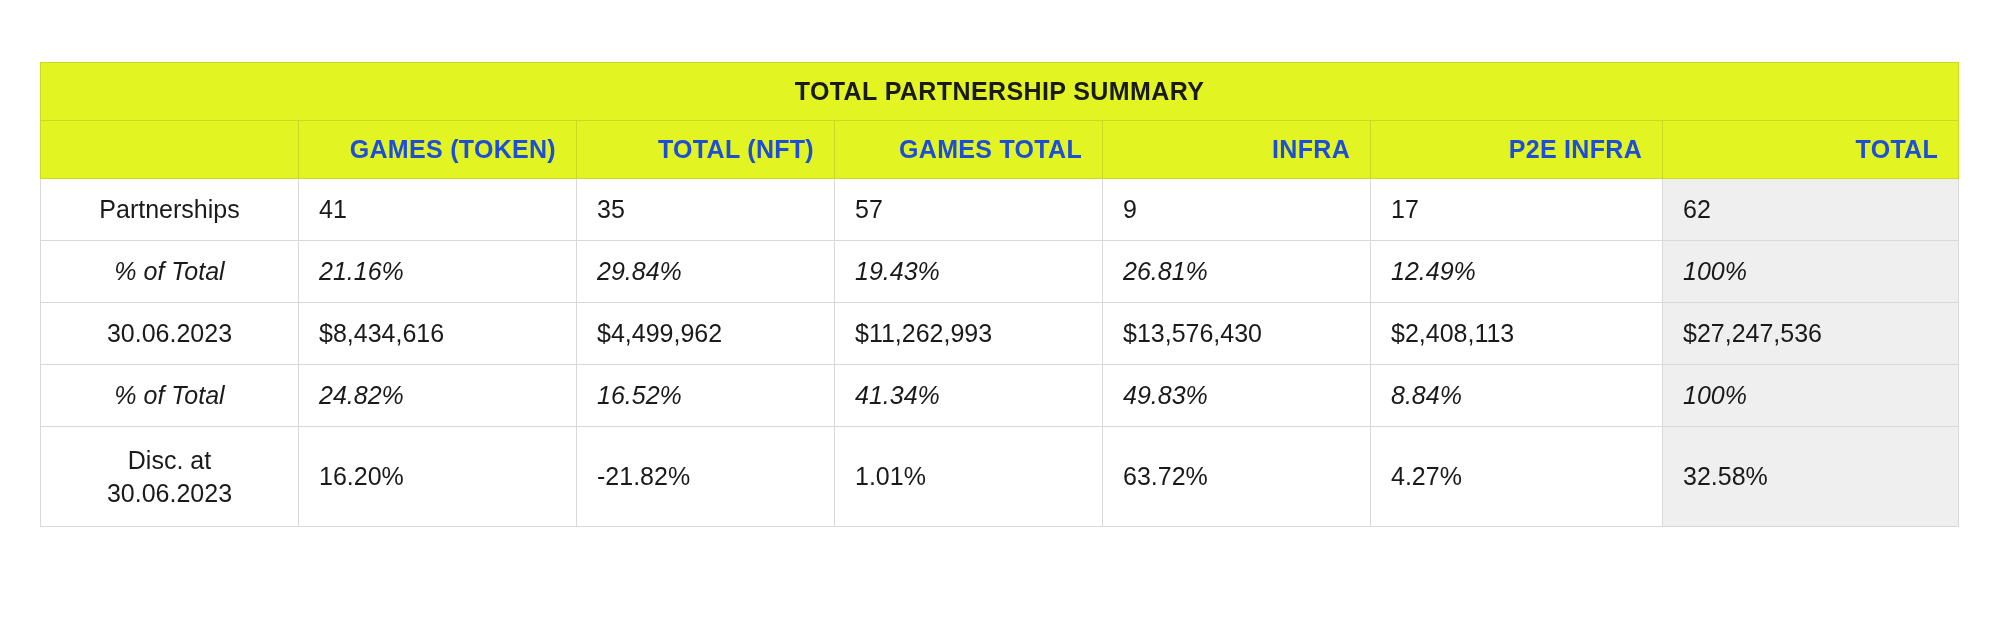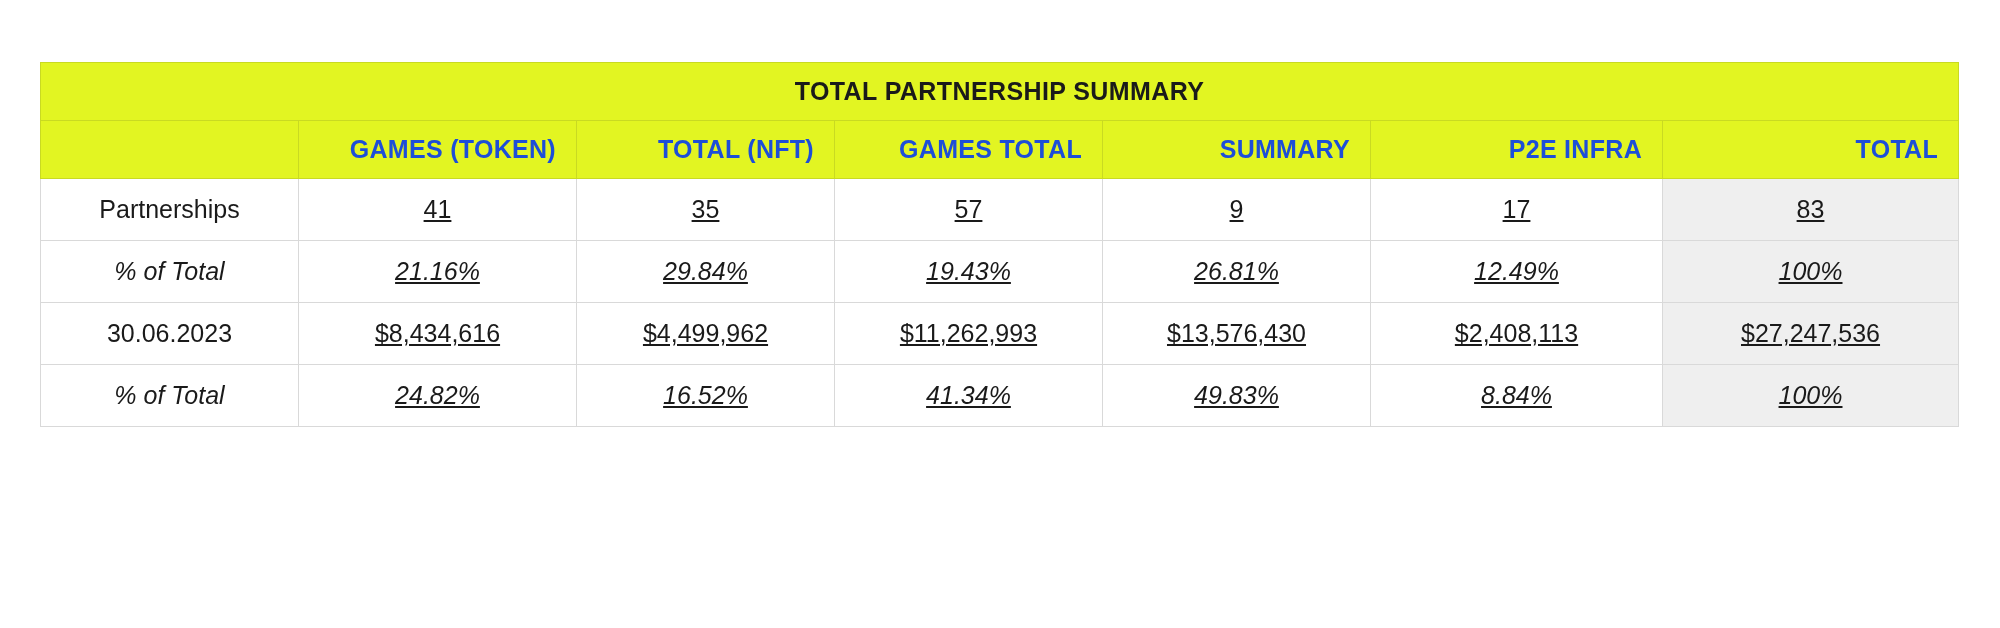--- a/index.html
+++ b/index.html
@@ -63,23 +63,22 @@
   }
   thead.col-head th.num {
     text-align: right;
   }
   td.label {
     text-align: center;
     font-size: 25px;
     color: #1a1a1a;
   }
   td.num {
-    text-align: center;
+    text-align: left;
     font-variant-numeric: tabular-nums;
-    text-decoration: underline;
   }
   tr.body-row td {
     height: 62px;
   }
   tr.pct-row td {
     font-style: italic;
   }
   td.total-col {
     background: #efefef;
   }
@@ -117,34 +116,34 @@
         <tr>
           <th class="title-cell" colspan="7">TOTAL PARTNERSHIP SUMMARY</th>
         </tr>
       </thead>
       <thead class="col-head">
         <tr>
           <th class="corner"></th>
           <th class="num">GAMES (TOKEN)</th>
           <th class="num">TOTAL (NFT)</th>
           <th class="num">GAMES TOTAL</th>
-          <th class="num">SUMMARY</th>
+          <th class="num">INFRA</th>
           <th class="num">P2E INFRA</th>
           <th class="num">TOTAL</th>
         </tr>
       </thead>
       <tbody>
         <tr class="body-row">
           <td class="label">Partnerships</td>
           <td class="num">41</td>
           <td class="num">35</td>
           <td class="num">57</td>
           <td class="num">9</td>
           <td class="num">17</td>
-          <td class="num total-col">83</td>
+          <td class="num total-col">62</td>
         </tr>
         <tr class="body-row pct-row">
           <td class="label">% of Total</td>
           <td class="num">21.16%</td>
           <td class="num">29.84%</td>
           <td class="num">19.43%</td>
           <td class="num">26.81%</td>
           <td class="num">12.49%</td>
           <td class="num total-col">100%</td>
         </tr>
@@ -159,16 +158,28 @@
         </tr>
         <tr class="body-row pct-row">
           <td class="label">% of Total</td>
           <td class="num">24.82%</td>
           <td class="num">16.52%</td>
           <td class="num">41.34%</td>
           <td class="num">49.83%</td>
           <td class="num">8.84%</td>
           <td class="num total-col">100%</td>
         </tr>
+        <tr class="body-row tall-row">
+          <td class="label">
+            <span class="label-two-line">Disc. at</span>
+            <span class="label-two-line">30.06.2023</span>
+          </td>
+          <td class="num">16.20%</td>
+          <td class="num">-21.82%</td>
+          <td class="num">1.01%</td>
+          <td class="num">63.72%</td>
+          <td class="num">4.27%</td>
+          <td class="num total-col">32.58%</td>
+        </tr>
       </tbody>
     </table>
   </div>
 </div>
 
 </body></html>

